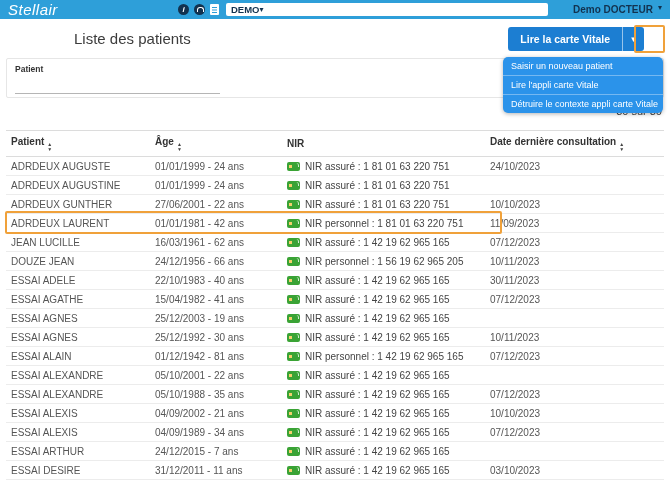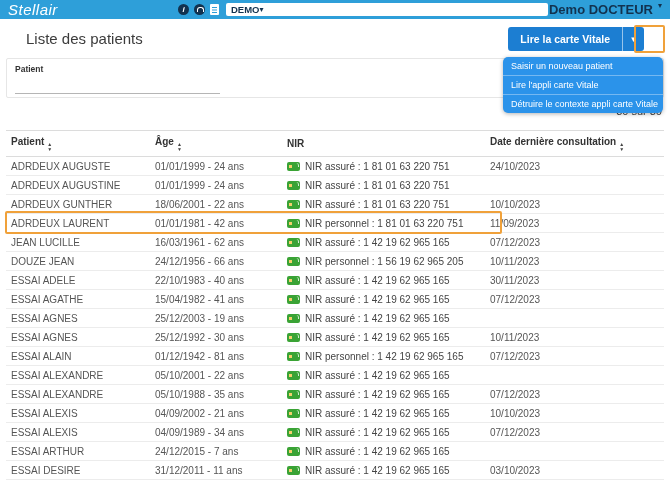--- a/index.html
+++ b/index.html
@@ -11,26 +11,26 @@
   .brand { color:#fff; font-size:15px; font-weight:400; letter-spacing:.5px; padding-left:8px; width:178px; white-space:nowrap; overflow:hidden;font-style:italic; }
   .top-icons { display:flex; gap:5px; align-items:center; }
   .info-icon { width:11px; height:11px; border-radius:50%; background:#12324f; color:#fff; font-size:8px; font-weight:bold; display:flex; align-items:center; justify-content:center; }
   .info-icon::before { content:"i"; font-style:italic; }
   .help-icon { width:11px; height:11px; border-radius:50%; background:#12324f; position:relative; }
   .help-icon::before { content:""; position:absolute; left:2.5px; top:3px; width:5px; height:4px; border:1px solid #fff; border-bottom:none; border-radius:3px 3px 0 0; }
   .document-icon { width:9px; height:11px; background:#fff; border-radius:1px; position:relative; }
   .document-icon::before { content:""; position:absolute; left:2px; top:2.5px; width:5px; height:1px; background:#2e9fd9; box-shadow:0 2.5px 0 #2e9fd9, 0 5px 0 #2e9fd9; }
   .env-select { margin-left:7px; width:322px; height:13px; background:#fff; border-radius:2px; display:flex; align-items:center; padding:0 5px; color:#12324f; font-size:9.5px; font-weight:bold; }
   .env-select .caret { color:#12324f; }
-  .user-menu { margin-left:auto; margin-right:8px; display:flex; align-items:flex-start; gap:5px; color:#12324f; font-size:13px; font-weight:bold; cursor:default; }
+  .user-menu { margin-left:auto; margin-right:8px; display:flex; align-items:flex-start; gap:5px; color:#12324f; font-size:10px; font-weight:bold; cursor:default; }
   .caret { font-size:8px; line-height:8px; }
   .caret::before { content:"▾"; }
 
   
-  .page-header { height:39px; display:flex; align-items:center; justify-content:space-between; padding:0 26px; background:#fff; }
+  .page-header { height:39px; display:flex; align-items:center; justify-content:space-between; padding:0 26px; background:#fff;margin-left:48px; }
   .page-title { font-size:15px; color:#3c3c3c; font-weight:400; }
   .btn-group { display:flex; }
   .btn { background:#1c7ed2; color:#fff; border:none; font-family:inherit; font-size:10.5px; font-weight:bold; height:24px; cursor:pointer; }
   .btn-main { padding:0 12px; border-radius:3px 0 0 3px; }
   .btn-split { width:22px; border-radius:0 3px 3px 0; border-left:1px solid rgba(255,255,255,.55); display:flex; align-items:center; justify-content:center; }
   .btn-split .caret { font-size:9px; }
 
   
   .dropdown-menu { position:absolute; top:57px; right:7px; width:160px; background:#2b93ea; z-index:6; box-shadow:0 1px 4px rgba(0,0,0,.3); border-radius:5px; }
   .menu-item { color:#fff; font-size:9px; padding:4px 8px; border-bottom:1px solid rgba(255,255,255,.35); cursor:pointer; white-space:nowrap; overflow:hidden; }
@@ -132,21 +132,21 @@
           <td>24/10/2023</td>
         </tr>
         <tr>
           <td>ADRDEUX AUGUSTINE</td>
           <td>01/01/1999 - 24 ans</td>
           <td class="nir-cell"><span class="vitale"></span><span>NIR assuré : 1 81 01 63 220 751</span></td>
           <td></td>
         </tr>
         <tr>
           <td>ADRDEUX GUNTHER</td>
-          <td>18/06/2001 - 22 ans</td>
+          <td>27/06/2001 - 22 ans</td>
           <td class="nir-cell"><span class="vitale"></span><span>NIR assuré : 1 81 01 63 220 751</span></td>
           <td>10/10/2023</td>
         </tr>
         <tr class="highlighted">
           <td>ADRDEUX LAURENT</td>
           <td>01/01/1981 - 42 ans</td>
           <td class="nir-cell"><span class="vitale"></span><span>NIR personnel : 1 81 01 63 220 751</span></td>
           <td>11/09/2023</td>
         </tr>
         <tr>

